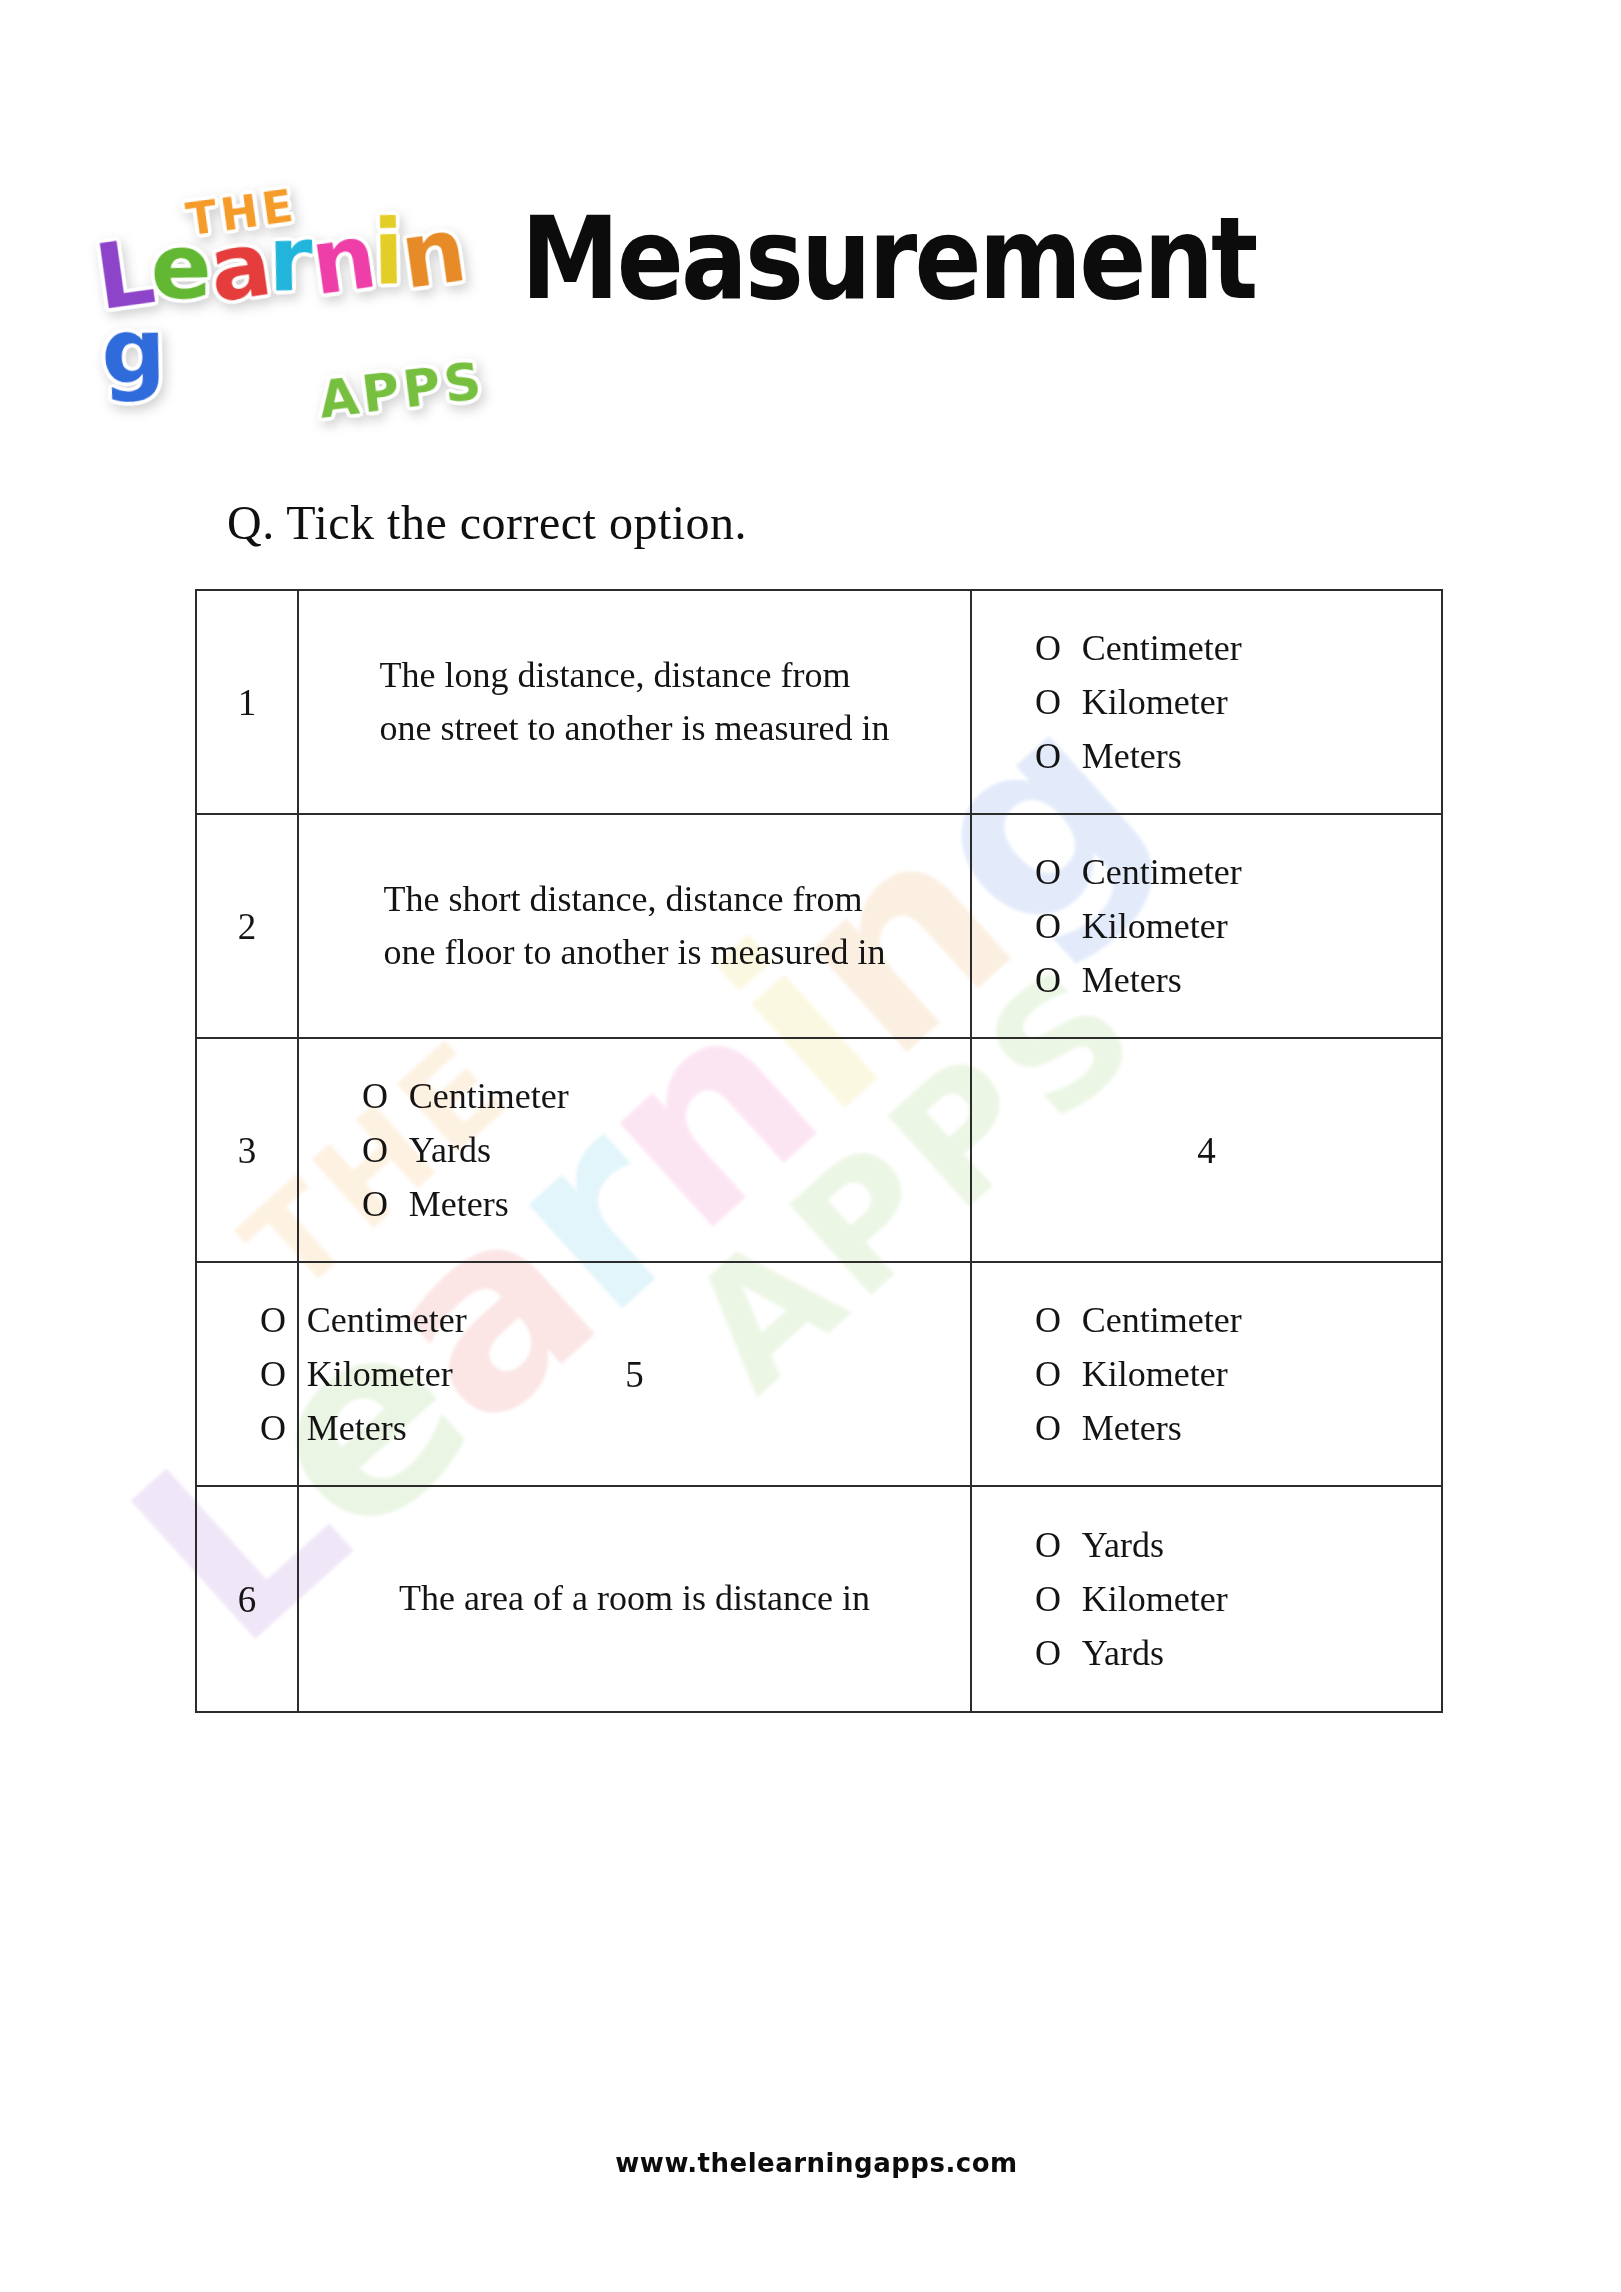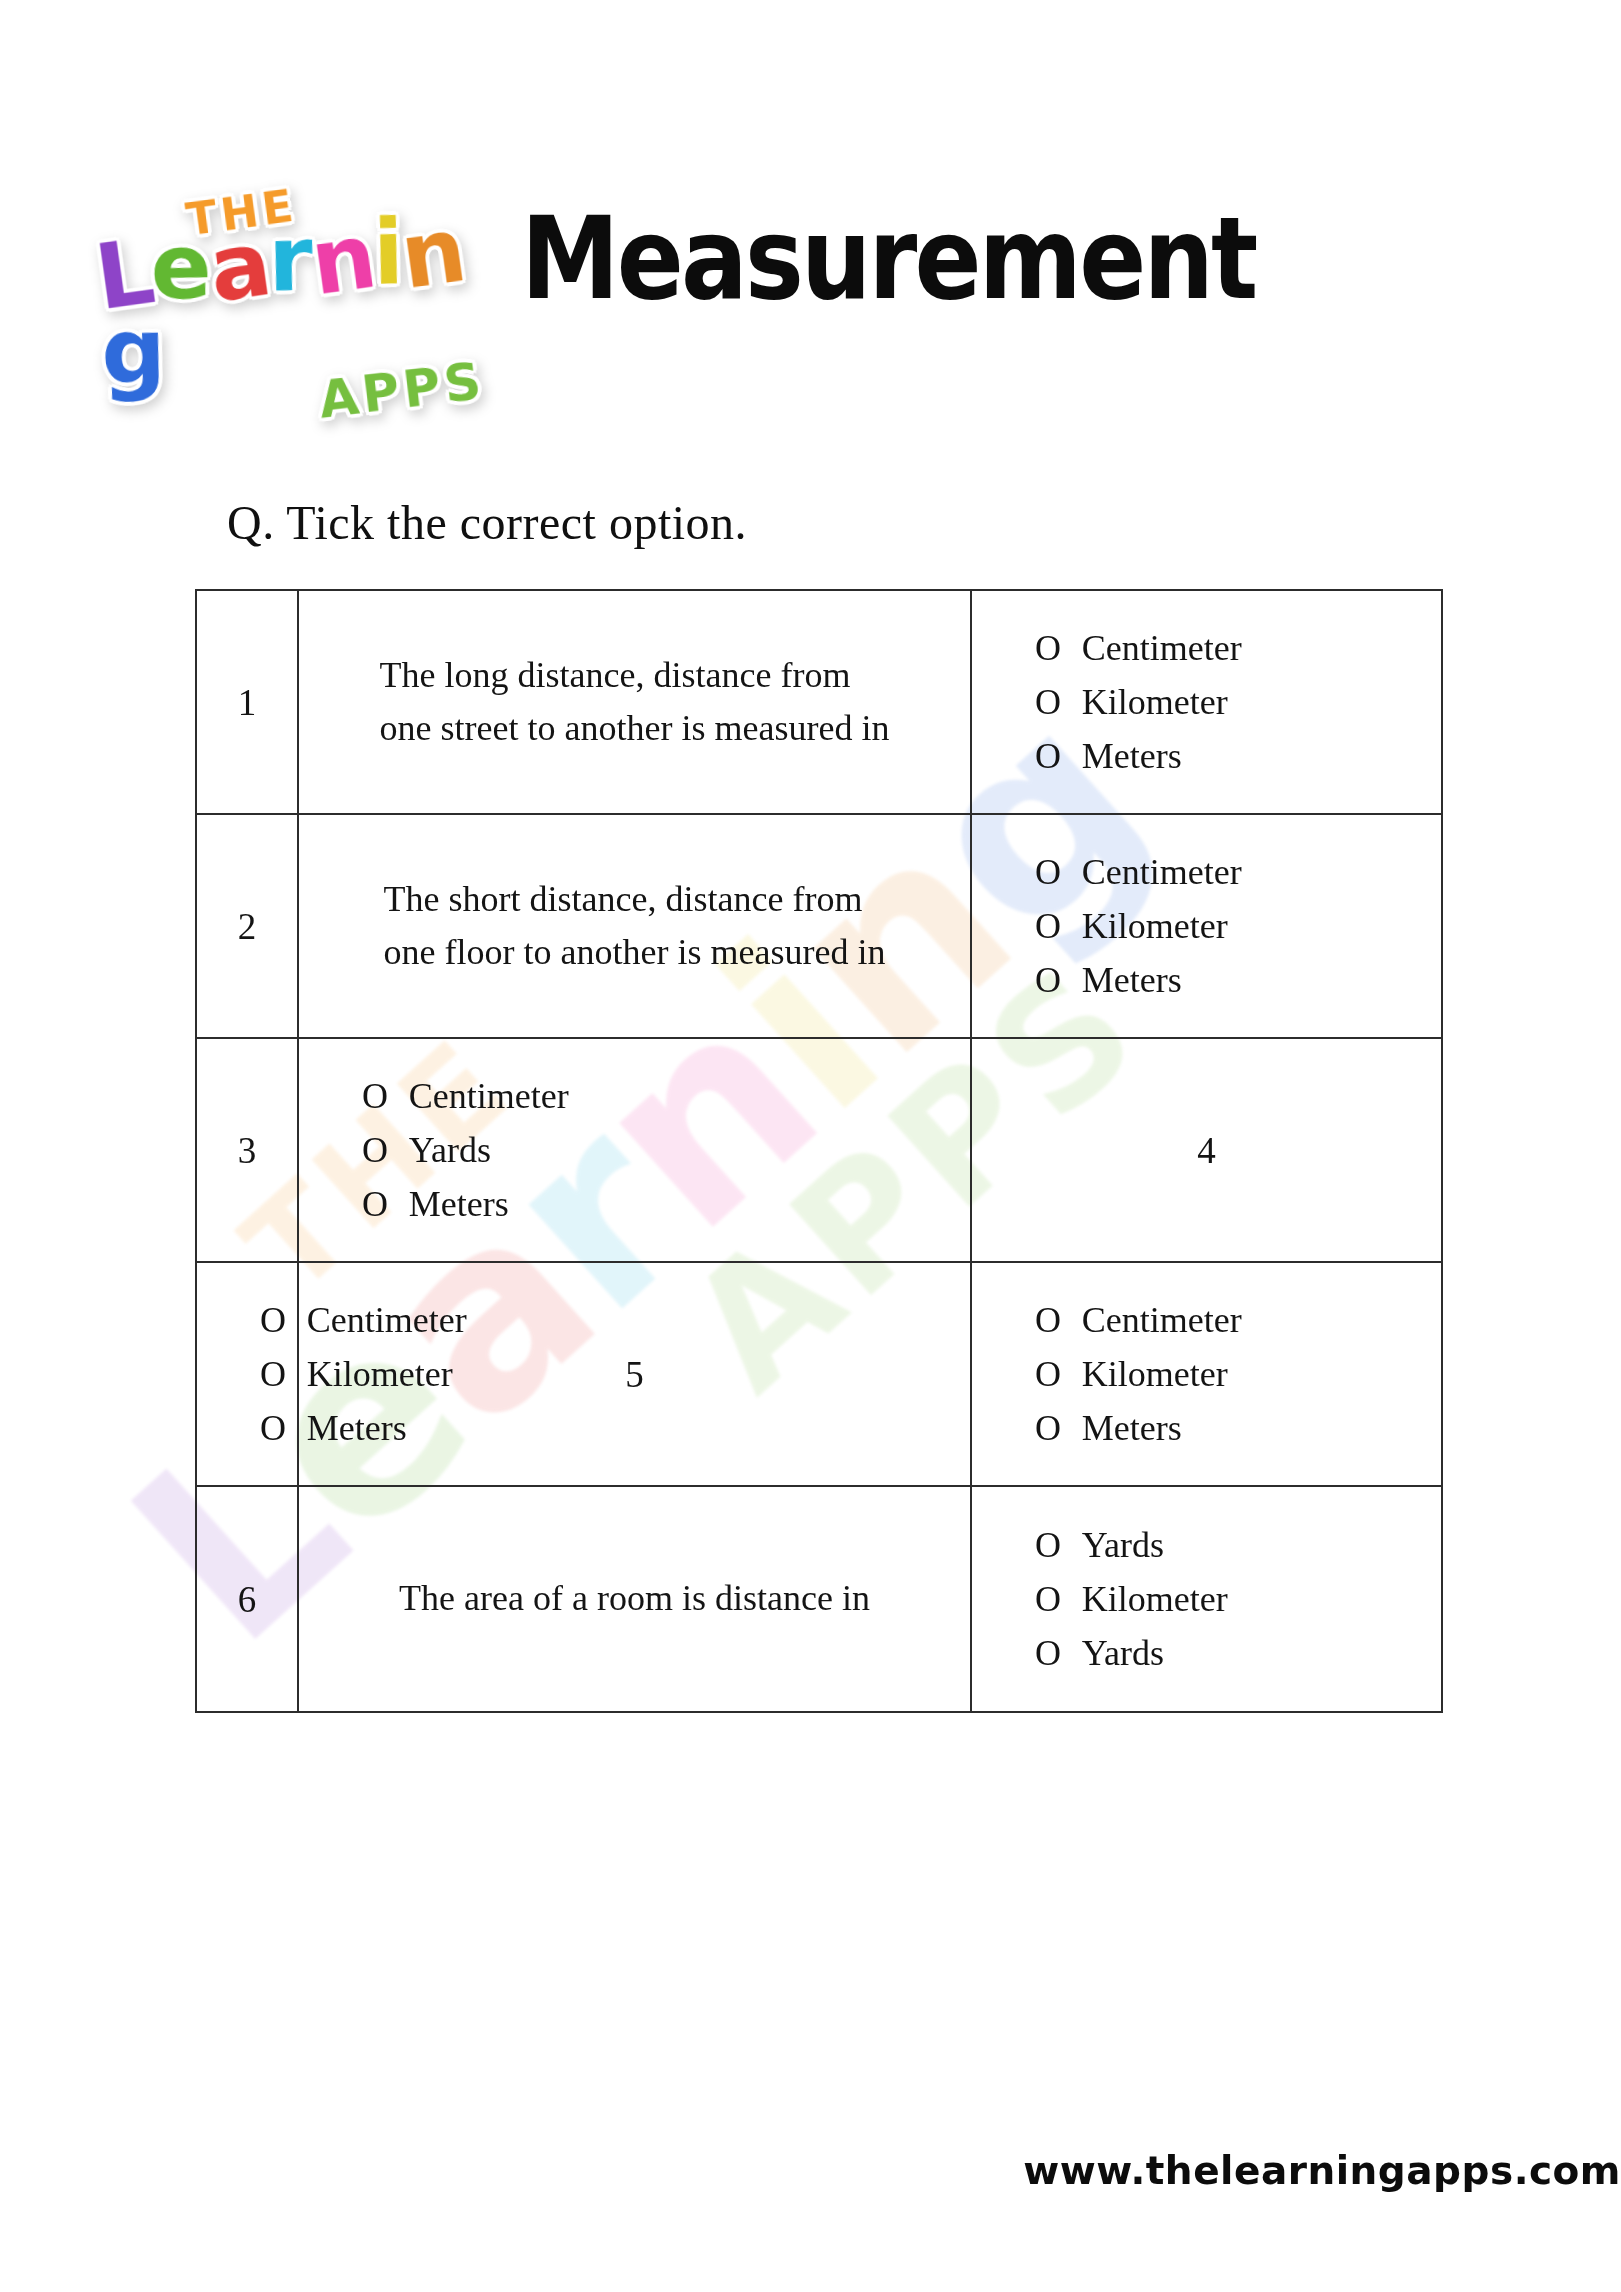--- a/index.html
+++ b/index.html
@@ -67,22 +67,22 @@
   .cell.num{font-size:37px;}
   .cell.question{
     font-size:36px;line-height:1.48;text-align:left;white-space:pre-line;padding:0 11.8px;
   }
   .cell.options{flex-direction:column;align-items:flex-start;justify-content:center;padding-left:63px;}
   .option{height:54px;display:flex;align-items:center;font-size:36px;line-height:1;}
   .option .marker{display:inline-block;width:33px;margin-right:13.7px;font-size:36px;}
 
   
   .footer{
-    position:absolute;left:12px;right:0;top:2148px;z-index:3;text-align:right;
-    font-family:"DejaVu Sans", sans-serif;font-weight:bold;font-size:39px;
+    position:absolute;left:12px;right:0;top:2148px;z-index:3;text-align:center;
+    font-family:"DejaVu Sans", sans-serif;font-weight:bold;font-size:26px;
     letter-spacing:0.5px;color:#0c0c0c;
   }
 </style>
 </head>
 <body>
 
 <div class="watermark" aria-hidden="true">
   <span class="wm-the" style="color: rgb(245, 155, 42);">THE</span>
   <span class="wm-learning" id="wm-learning"><span style="color: rgb(142, 68, 200);">L</span><span style="color: rgb(98, 184, 50);">e</span><span style="color: rgb(228, 61, 60);">a</span><span style="color: rgb(34, 181, 220);">r</span><span style="color: rgb(238, 63, 168);">n</span><span style="color: rgb(227, 205, 39);">i</span><span style="color: rgb(231, 139, 40);">n</span><span style="color: rgb(47, 107, 219);">g</span></span>
   <span class="wm-apps" style="color: rgb(118, 191, 63);">APPS</span>

